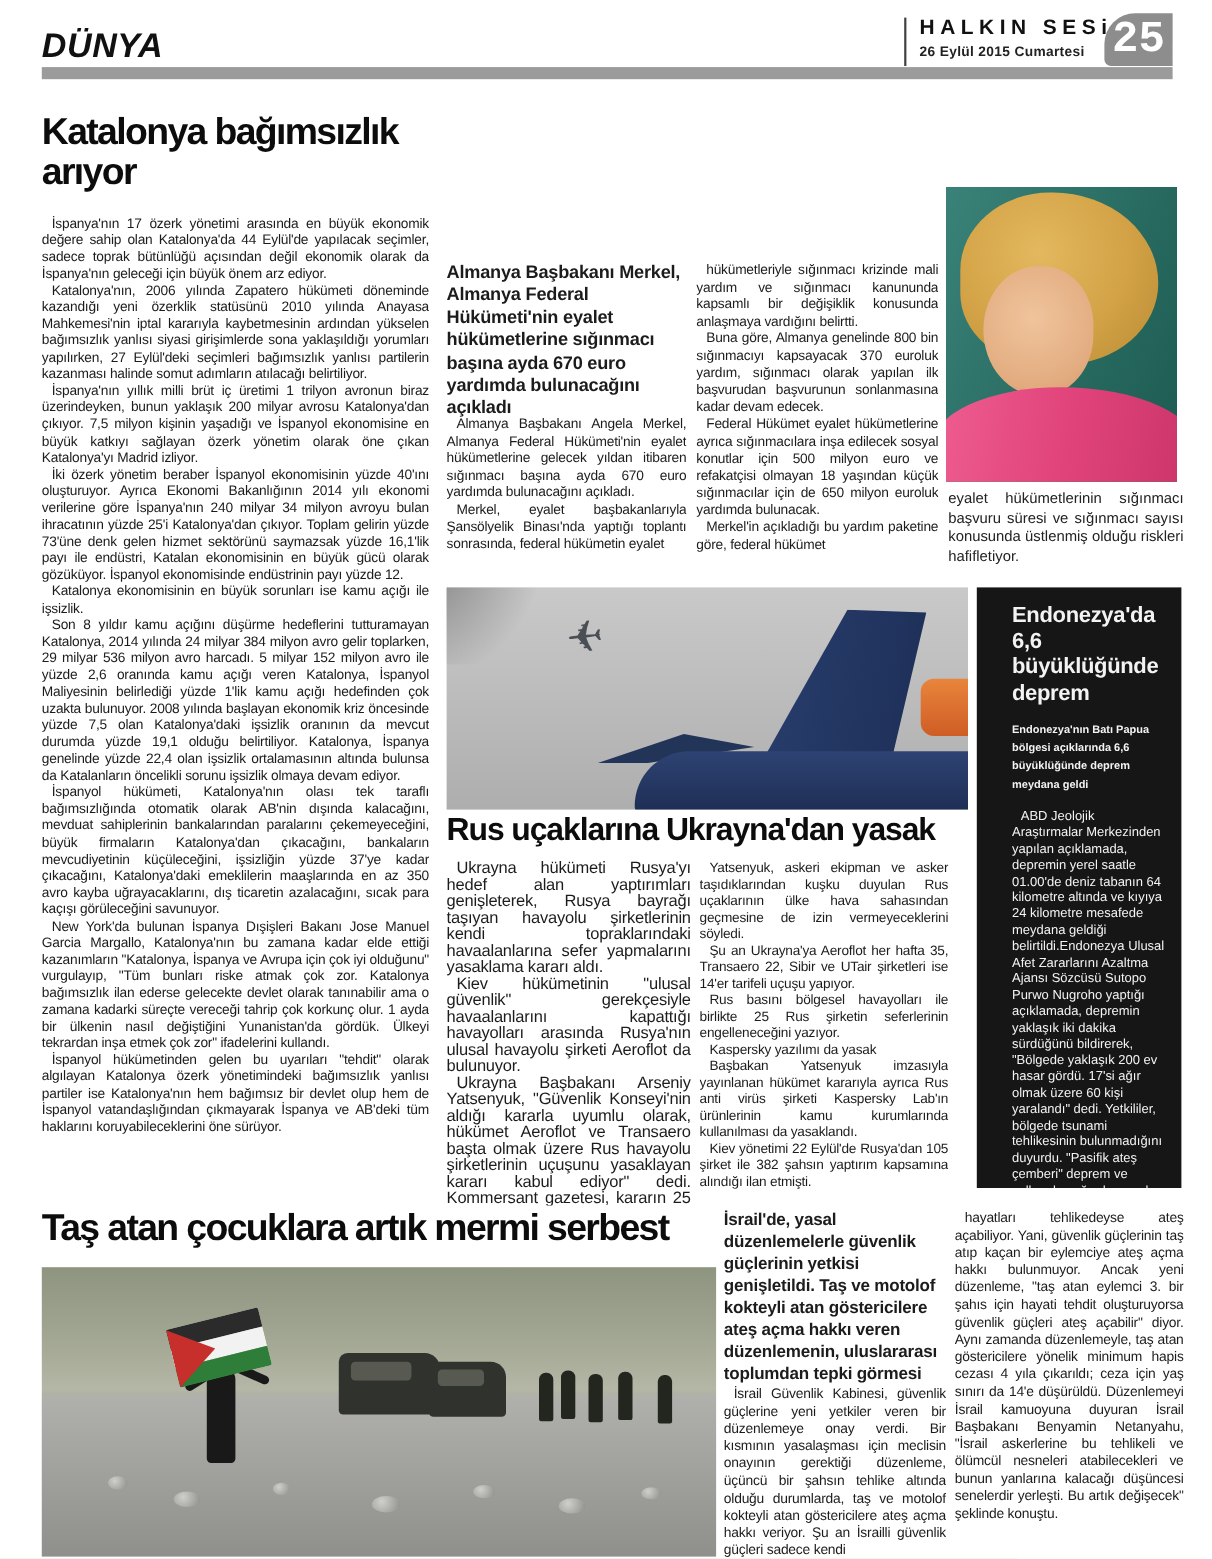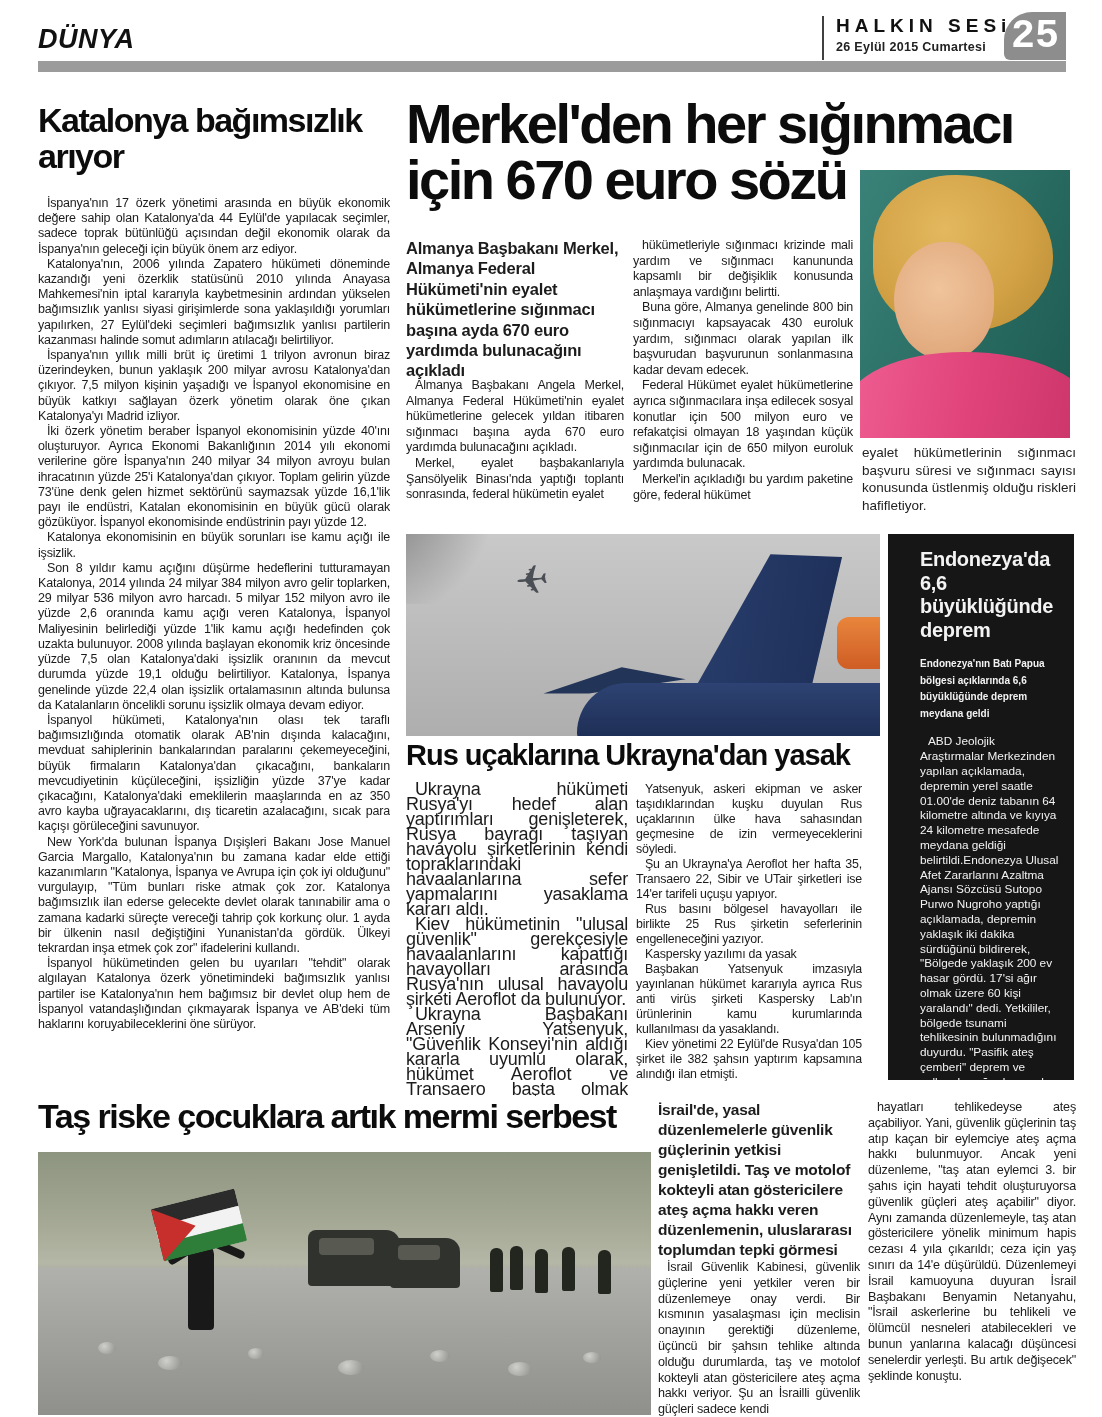--- a/index.html
+++ b/index.html
@@ -1,20 +1,20 @@
 <!DOCTYPE html>
 <html><head>
 <meta charset="utf-8">
 <style>
   html,body{margin:0;padding:0;background:#e8e8e8;}
   #page{position:relative;width:1102px;height:1417px;background:#fff;margin:0 auto;
         font-family:"Liberation Sans",sans-serif;color:#1c1c1c;overflow:hidden;}
   .abs{position:absolute;overflow:hidden;}
   
-  .section-title{font-size:27px;font-weight:bold;font-style:italic;letter-spacing:.5px;color:#111;}
+  .section-title{font-size:31px;font-weight:bold;font-style:italic;letter-spacing:.5px;color:#111;}
   .masthead{border-left:2px solid #404040;padding-left:12px;}
   .paper-name{font-size:19px;font-weight:bold;letter-spacing:5px;color:#111;line-height:1;}
   .paper-date{font-size:12.5px;font-weight:bold;color:#222;margin-top:5px;letter-spacing:.3px;}
   .page-num{background:#8d8d8d;color:#fff;font-size:40px;font-weight:bold;
             display:flex;align-items:center;justify-content:center;
             border-top-left-radius:28px;border-bottom-left-radius:6px;}
   .rule{background:#9b9b9b;}
   
   .body-text{font-size:12.5px;line-height:15.2px;letter-spacing:-0.2px;text-align:justify;}
   .body-text p{margin:0;text-indent:9px;}
@@ -94,51 +94,50 @@
       <p>Katalonya'nın, 2006 yılında Zapatero hükümeti döneminde kazandığı yeni özerklik statüsünü 2010 yılında Anayasa Mahkemesi'nin iptal kararıyla kaybetmesinin ardından yükselen bağımsızlık yanlısı siyasi girişimlerde sona yaklaşıldığı yorumları yapılırken, 27 Eylül'deki seçimleri bağımsızlık yanlısı partilerin kazanması halinde somut adımların atılacağı belirtiliyor.</p>
       <p>İspanya'nın yıllık milli brüt iç üretimi 1 trilyon avronun biraz üzerindeyken, bunun yaklaşık 200 milyar avrosu Katalonya'dan çıkıyor. 7,5 milyon kişinin yaşadığı ve İspanyol ekonomisine en büyük katkıyı sağlayan özerk yönetim olarak öne çıkan Katalonya'yı Madrid izliyor.</p>
       <p>İki özerk yönetim beraber İspanyol ekonomisinin yüzde 40'ını oluşturuyor. Ayrıca Ekonomi Bakanlığının 2014 yılı ekonomi verilerine göre İspanya'nın 240 milyar 34 milyon avroyu bulan ihracatının yüzde 25'i Katalonya'dan çıkıyor. Toplam gelirin yüzde 73'üne denk gelen hizmet sektörünü saymazsak yüzde 16,1'lik payı ile endüstri, Katalan ekonomisinin en büyük gücü olarak gözüküyor. İspanyol ekonomisinde endüstrinin payı yüzde 12.</p>
       <p>Katalonya ekonomisinin en büyük sorunları ise kamu açığı ile işsizlik.</p>
       <p>Son 8 yıldır kamu açığını düşürme hedeflerini tutturamayan Katalonya, 2014 yılında 24 milyar 384 milyon avro gelir toplarken, 29 milyar 536 milyon avro harcadı. 5 milyar 152 milyon avro ile yüzde 2,6 oranında kamu açığı veren Katalonya, İspanyol Maliyesinin belirlediği yüzde 1'lik kamu açığı hedefinden çok uzakta bulunuyor. 2008 yılında başlayan ekonomik kriz öncesinde yüzde 7,5 olan Katalonya'daki işsizlik oranının da mevcut durumda yüzde 19,1 olduğu belirtiliyor. Katalonya, İspanya genelinde yüzde 22,4 olan işsizlik ortalamasının altında bulunsa da Katalanların öncelikli sorunu işsizlik olmaya devam ediyor.</p>
       <p>İspanyol hükümeti, Katalonya'nın olası tek taraflı bağımsızlığında otomatik olarak AB'nin dışında kalacağını, mevduat sahiplerinin bankalarından paralarını çekemeyeceğini, büyük firmaların Katalonya'dan çıkacağını, bankaların mevcudiyetinin küçüleceğini, işsizliğin yüzde 37'ye kadar çıkacağını, Katalonya'daki emeklilerin maaşlarında en az 350 avro kayba uğrayacaklarını, dış ticaretin azalacağını, sıcak para kaçışı görüleceğini savunuyor.</p>
       <p>New York'da bulunan İspanya Dışişleri Bakanı Jose Manuel Garcia Margallo, Katalonya'nın bu zamana kadar elde ettiği kazanımların "Katalonya, İspanya ve Avrupa için çok iyi olduğunu" vurgulayıp, "Tüm bunları riske atmak çok zor. Katalonya bağımsızlık ilan ederse gelecekte devlet olarak tanınabilir ama o zamana kadarki süreçte vereceği tahrip çok korkunç olur. 1 ayda bir ülkenin nasıl değiştiğini Yunanistan'da gördük. Ülkeyi tekrardan inşa etmek çok zor" ifadelerini kullandı.</p>
       <p>İspanyol hükümetinden gelen bu uyarıları "tehdit" olarak algılayan Katalonya özerk yönetimindeki bağımsızlık yanlısı partiler ise Katalonya'nın hem bağımsız bir devlet olup hem de İspanyol vatandaşlığından çıkmayarak İspanya ve AB'deki tüm haklarını koruyabileceklerini öne sürüyor.</p>
     </div>
 
-  <div class="abs headline-xl" style="left:406px;top:96px;width:655px;height:128px;">Merkel'den her sığınmacı için 670 euro sözü</div>
 
   <div class="photo ph-merkel" style="left:860px;top:170px;width:210px;height:268px;">
     <div class="m-hair"></div>
     <div class="m-face"></div>
     <div class="m-jacket"></div>
   </div>
   <div class="abs caption" style="left:818px;top:444px;width:214px;height:96px;margin-left:44px;">eyalet hükümetlerinin sığınmacı başvuru süresi ve sığınmacı sayısı konusunda üstlenmiş olduğu riskleri hafifletiyor.</div>
 
   <div class="abs lead" style="left:406px;top:238px;width:218px;height:146px;">Almanya Başbakanı Merkel, Almanya Federal Hükümeti'nin eyalet hükümetlerine sığınmacı başına ayda 670 euro yardımda bulunacağını açıkladı</div>
   <div class="abs body-text" style="left:406px;top:378px;width:218px;height:152px;font-size:12.5px;line-height:15.6px;">
       <p>Almanya Başbakanı Angela Merkel, Almanya Federal Hükümeti'nin eyalet hükümetlerine gelecek yıldan itibaren sığınmacı başına ayda 670 euro yardımda bulunacağını açıkladı.</p>
       <p>Merkel, eyalet başbakanlarıyla Şansölyelik Binası'nda yaptığı toplantı sonrasında, federal hükümetin eyalet</p>
     </div>
   <div class="abs body-text" style="left:633px;top:238px;width:220px;height:292px;font-size:12.5px;line-height:15.6px;">
       <p>hükümetleriyle sığınmacı krizinde mali yardım ve sığınmacı kanununda kapsamlı bir değişiklik konusunda anlaşmaya vardığını belirtti.</p>
-      <p>Buna göre, Almanya genelinde 800 bin sığınmacıyı kapsayacak 430 euroluk yardım, sığınmacı olarak yapılan ilk başvurudan başvurunun sonlanmasına kadar devam edecek.</p>
+      <p>Buna göre, Almanya genelinde 800 bin sığınmacıyı kapsayacak 370 euroluk yardım, sığınmacı olarak yapılan ilk başvurudan başvurunun sonlanmasına kadar devam edecek.</p>
       <p>Federal Hükümet eyalet hükümetlerine ayrıca sığınmacılara inşa edilecek sosyal konutlar için 500 milyon euro ve refakatçisi olmayan 18 yaşından küçük sığınmacılar için de 650 milyon euroluk yardımda bulunacak.</p>
       <p>Merkel'in açıkladığı bu yardım paketine göre, federal hükümet</p>
     </div>
 
   <div class="photo ph-plane" style="left:406px;top:534px;width:474px;height:202px;">
     <div class="p-corner"></div>
     <span class="p-small">✈</span>
     <div class="p-fin"></div>
     <div class="p-stab"></div>
     <div class="p-fuselage"></div>
     <div class="p-engine"></div>
   </div>
   <div class="abs headline-m" style="left:406px;top:740px;width:474px;height:34px;">Rus uçaklarına Ukrayna'dan yasak</div>
-  <div class="abs body-text" style="left:406px;top:782px;width:222px;height:314px;font-size:18px;line-height:15px;">
+  <div class="abs body-text" style="left:406px;top:782px;width:222px;height:314px;font-size:15px;line-height:15px;">
       <p>Ukrayna hükümeti Rusya'yı hedef alan yaptırımları genişleterek, Rusya bayrağı taşıyan havayolu şirketlerinin kendi topraklarındaki havaalanlarına sefer yapmalarını yasaklama kararı aldı.</p>
       <p>Kiev hükümetinin "ulusal güvenlik" gerekçesiyle havaalanlarını kapattığı havayolları arasında Rusya'nın ulusal havayolu şirketi Aeroflot da bulunuyor.</p>
       <p>Ukrayna Başbakanı Arseniy Yatsenyuk, "Güvenlik Konseyi'nin aldığı kararla uyumlu olarak, hükümet Aeroflot ve Transaero başta olmak üzere Rus havayolu şirketlerinin uçuşunu yasaklayan kararı kabul ediyor" dedi. Kommersant gazetesi, kararın 25 Ekim'den itibaren yürürlüğe gireceğini duyurdu. "Rusya bayrağı taşıyan uçakların Ukrayna havaalanlarında işi yok" diyen</p>
     </div>
   <div class="abs body-text" style="left:636px;top:782px;width:226px;height:314px;font-size:12.4px;line-height:15px;">
       <p>Yatsenyuk, askeri ekipman ve asker taşıdıklarından kuşku duyulan Rus uçaklarının ülke hava sahasından geçmesine de izin vermeyeceklerini söyledi.</p>
       <p>Şu an Ukrayna'ya Aeroflot her hafta 35, Transaero 22, Sibir ve UTair şirketleri ise 14'er tarifeli uçuşu yapıyor.</p>
       <p>Rus basını bölgesel havayolları ile birlikte 25 Rus şirketin seferlerinin engelleneceğini yazıyor.</p>
       <p>Kaspersky yazılımı da yasak</p>
       <p>Başbakan Yatsenyuk imzasıyla yayınlanan hükümet kararıyla ayrıca Rus anti virüs şirketi Kaspersky Lab'ın ürünlerinin kamu kurumlarında kullanılması da yasaklandı.</p>
@@ -146,21 +145,21 @@
     </div>
 
   <div class="abs endo-box" style="left:888px;top:534px;width:186px;height:546px;padding-left:32px;">
     <div class="endo-title">Endonezya'da 6,6 büyüklüğünde deprem</div>
     <div class="endo-sub">Endonezya'nın Batı Papua bölgesi açıklarında 6,6 büyüklüğünde deprem meydana geldi</div>
     <div class="endo-body">
         <p>ABD Jeolojik Araştırmalar Merkezinden yapılan açıklamada, depremin yerel saatle 01.00'de deniz tabanın 64 kilometre altında ve kıyıya 24 kilometre mesafede meydana geldiği belirtildi.Endonezya Ulusal Afet Zararlarını Azaltma Ajansı Sözcüsü Sutopo Purwo Nugroho yaptığı açıklamada, depremin yaklaşık iki dakika sürdüğünü bildirerek, "Bölgede yaklaşık 200 ev hasar gördü. 17'si ağır olmak üzere 60 kişi yaralandı" dedi. Yetkililer, bölgede tsunami tehlikesinin bulunmadığını duyurdu. "Pasifik ateş çemberi" deprem ve volkan kuşağında yer alan Endonezya'da, 26 Aralık 2004'te meydana gelen 9,1 büyüklüğündeki deprem ve ardından oluşan tsunamide 230 bin kişi yaşamını yitirmişti.</p>
       </div>
   </div>
 
-  <div class="abs headline-l" style="left:38px;top:1098px;width:618px;height:46px;font-size:34px;">Taş riske çocuklara artık mermi serbest</div>
+  <div class="abs headline-l" style="left:38px;top:1098px;width:618px;height:46px;font-size:34px;">Taş atan çocuklara artık mermi serbest</div>
 
   <div class="photo ph-protest" style="left:38px;top:1152px;width:613px;height:263px;">
     <div class="pr-road"></div>
 
     <div class="pr-vehicle" style="left:270px;top:78px;width:92px;height:56px;">
       <div class="pr-vwin"></div>
     </div>
     <div class="pr-vehicle" style="left:352px;top:86px;width:70px;height:50px;">
       <div class="pr-vwin"></div>
     </div>

